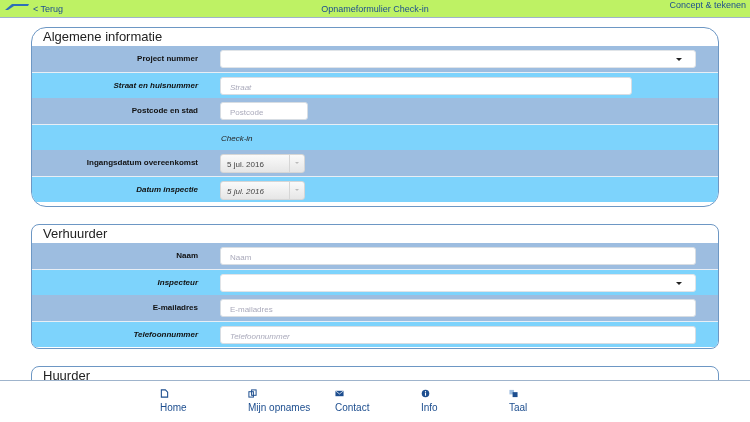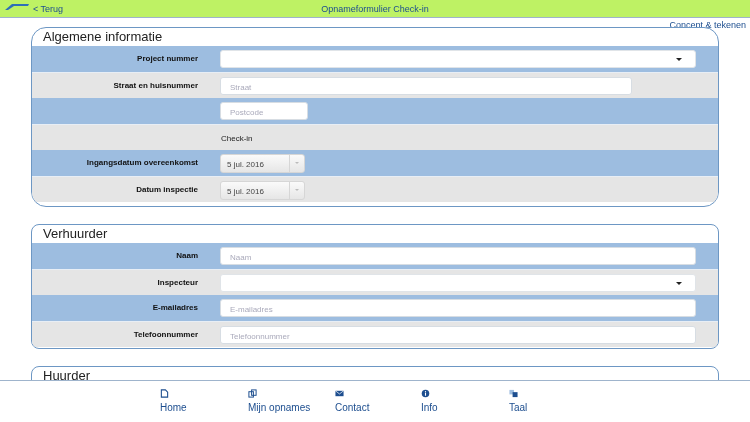--- a/index.html
+++ b/index.html
@@ -1,28 +1,28 @@
 <!DOCTYPE html>
 <html><head>
 <meta charset="utf-8">
 <style>
   * { box-sizing: border-box; margin: 0; padding: 0; }
   html, body { width: 750px; height: 422px; overflow: hidden; background: #fff; font-family: "Liberation Sans", sans-serif; }
   .topbar { position: absolute; left: 0; top: 0; width: 750px; height: 18px; border-bottom: 1px solid #9fb4cc; background: #bef264; }
   .logo { position: absolute; left: 4px; top: 3px; width: 26px; height: 8px; }
   .back { position: absolute; left: 33px; top: 4px; font-size: 9px; color: #1d4e8f; }
   .title { position: absolute; left: 0; width: 750px; top: 4px; text-align: center; font-size: 9px; color: #1d4e8f; }
-  .concept { position: absolute; right: 4px; top: 20px; font-size: 9px; color: #1d4e8f; }
+  .concept { position: absolute; right: 4px; top: 0; font-size: 9px; color: #1d4e8f; }
 
   .scroll { position: absolute; left: 0; top: 19px; width: 750px; height: 361px; overflow: hidden; }
   .card { position: absolute; left: 31px; width: 688px; border: 1px solid #6d97c4; border-radius: 8px; background: #fff; overflow: hidden; }
   .card-title { height: 18px; padding-left: 11px; font-size: 13px; color: #222; line-height: 18px; }
   .row { position: relative; height: 26px; }
   .row.blue { background: #9dbde0; }
-  .row.plain { background: #e5e5e5; border-top: 1px solid #e8eef5; }
+  .row.plain { background: #7dd3fc; border-top: 1px solid #e8eef5; font-style: italic; }
   .lbl { position: absolute; left: 0; width: 166px; text-align: right; top: 8px; font-size: 8px; font-weight: bold; color: #111; }
   .field { position: absolute; top: 4px; height: 18px; border: 1px solid #d7dde3; border-radius: 3px; background: #fff; font-size: 8px; color: #aab; padding: 5px 9px; }
   .field.sel { border-color: #e0e4e8; }
   .caret { position: absolute; right: 13px; top: 7px; width: 0; height: 0; border-left: 3px solid transparent; border-right: 3px solid transparent; border-top: 3px solid #222; }
   .static { position: absolute; left: 189px; top: 9px; font-size: 8px; color: #222; }
   .date { position: absolute; left: 188px; top: 4px; width: 85px; height: 19px; border-radius: 3px; background: linear-gradient(#fafafa, #e6e6e6); border: 1px solid #d6d6d6; font-size: 8px; color: #444; padding: 5px 6px; }
   .date .dcaret { position: absolute; right: 0; top: 0; width: 15px; height: 17px; border-left: 1px solid #d6d6d6; }
   .date .dcaret::after { content: ""; position: absolute; left: 5px; top: 7px; border-left: 2px solid transparent; border-right: 2px solid transparent; border-top: 2px solid #bbb; }
 
   .tabbar { position: absolute; left: 0; top: 380px; width: 750px; height: 42px; border-top: 1px solid #9fb4cc; background: #fff; }
@@ -54,20 +54,21 @@
         <span class="caret"></span>
       </div>
     </div>
 
     <div class="row plain">
       <span class="lbl">Straat en huisnummer</span>
       <div class="field" style="left:188px;width:412px;">Straat</div>
     </div>
 
     <div class="row blue">
+      <span class="lbl">Postcode en stad</span>
       <div class="field" style="left:188px;width:88px;">Postcode</div>
     </div>
 
     <div class="row plain">
       <span class="static">Check-in</span>
     </div>
 
     <div class="row blue">
       <span class="lbl">Ingangsdatum overeenkomst</span>
       <div class="date">

